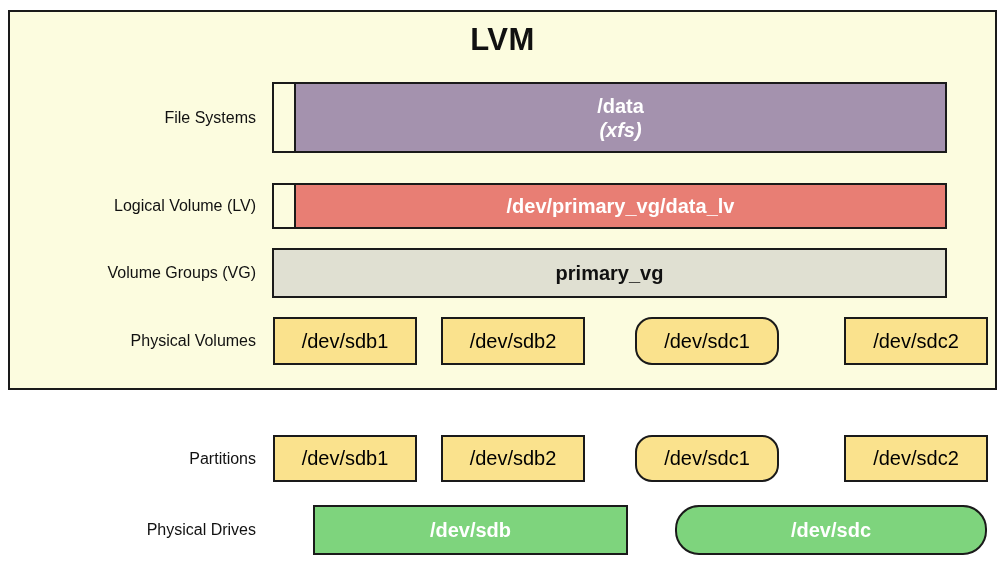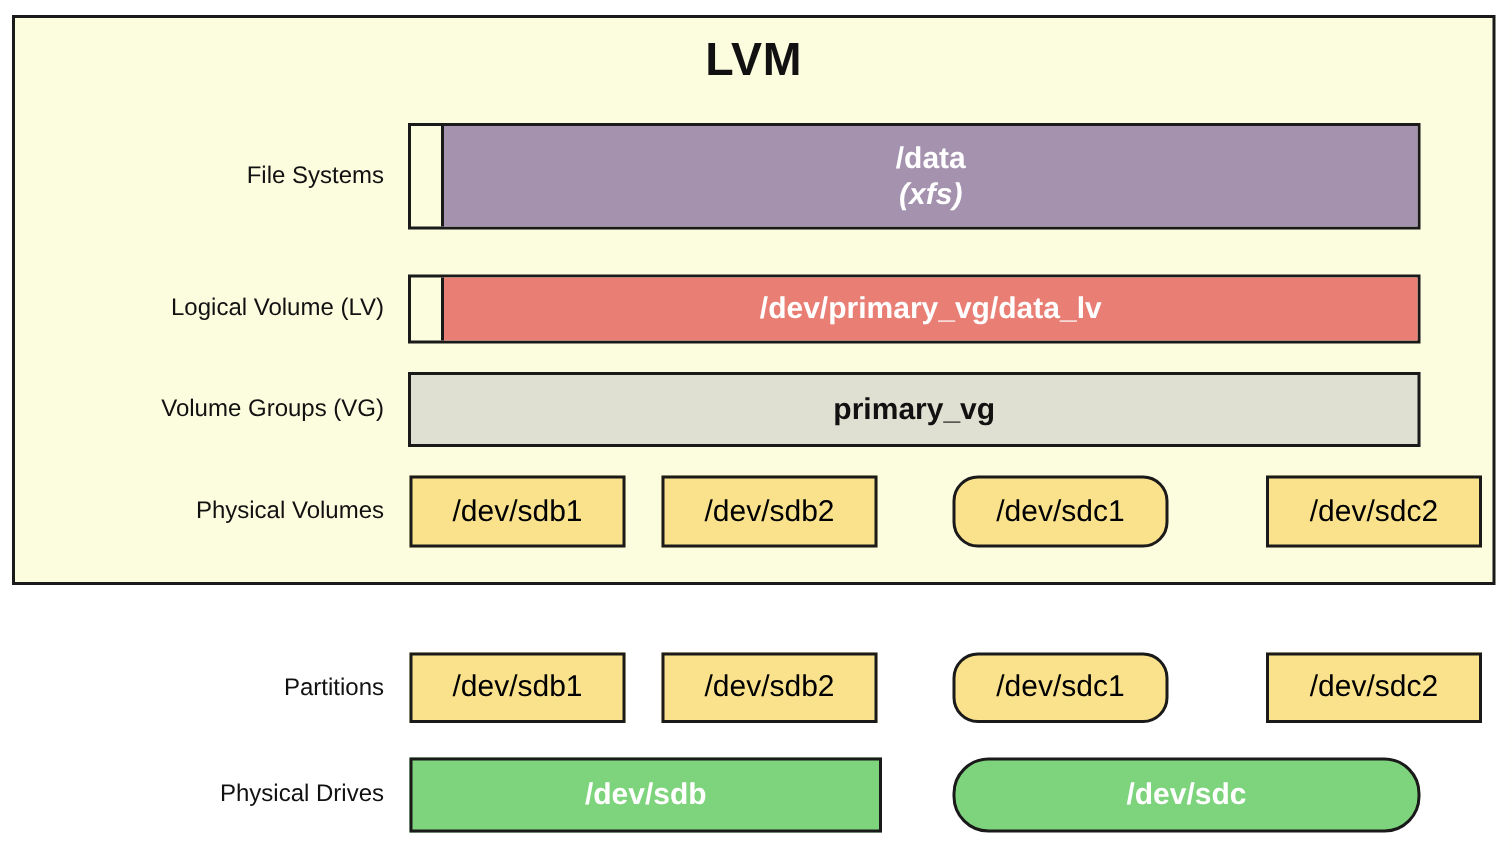--- a/index.html
+++ b/index.html
@@ -100,20 +100,21 @@
   .pos-1 { left: 273px; }
   .pos-2 { left: 441px; }
   .pos-3 { left: 635px; border-radius: 17px; }
   .pos-4 { left: 844px; }
 
   .drive-box {
     top: 505px; height: 50px;
     background: var(--drive, #7ED47D);
     color: #ffffff;
     font-weight: bold;
+    margin-left: 40px;
   }
   .drive-1 { left: 273px; width: 315px; }
   .drive-2 { left: 635px; width: 312px; border-radius: 24px; }
 
   .fstype { font-style: italic; }
 </style>
 </head>
 <body>
 
 <div class="canvas">

